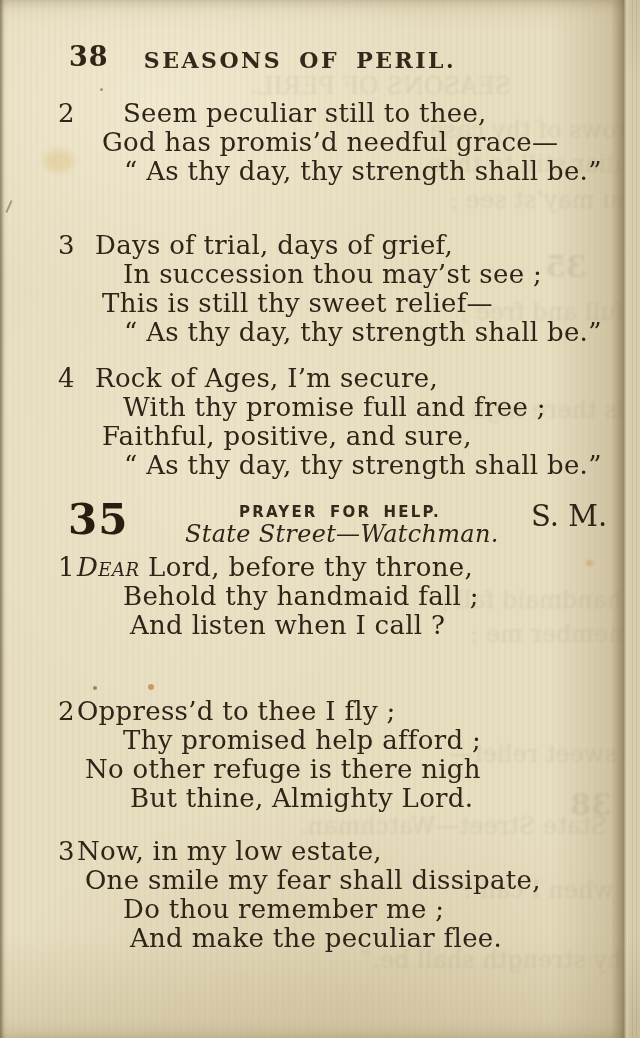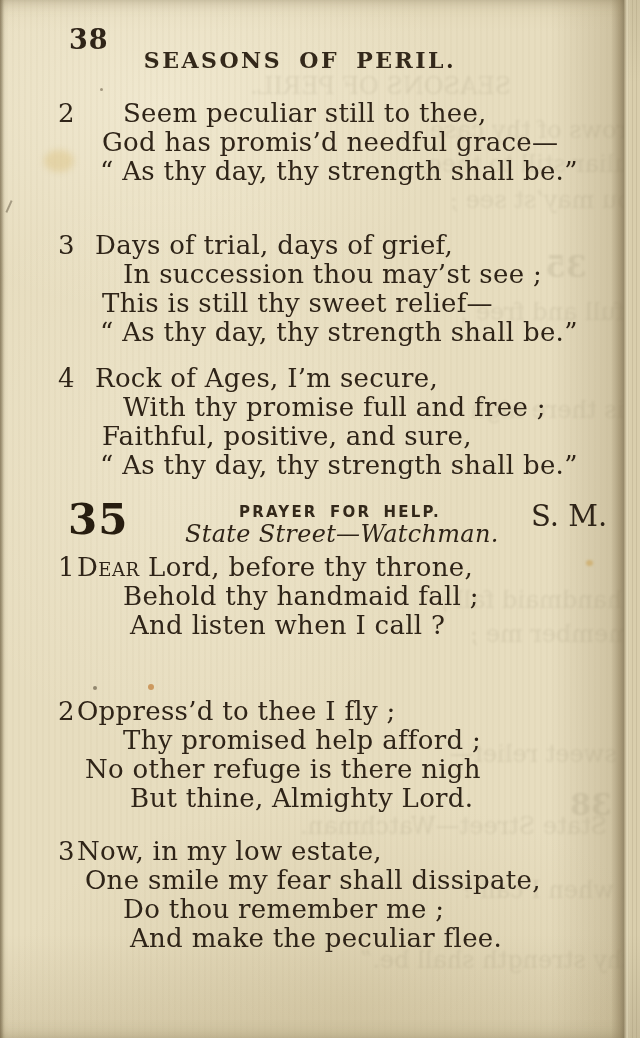--- a/index.html
+++ b/index.html
@@ -27,36 +27,36 @@
     background:linear-gradient(90deg, rgba(104,90,62,.55), rgba(104,90,62,0));}
   .edge-shadow{position:absolute;right:16px;top:0;bottom:0;width:13px;
     background:linear-gradient(90deg, rgba(146,130,94,0), rgba(142,126,92,.50) 65%, rgba(116,102,72,.62));}
   .edge-next{position:absolute;right:0;top:0;bottom:0;width:16px;
     background-color:#d9ceac;
     background-image:
       linear-gradient(90deg, rgba(120,105,75,.30) 0 1px, rgba(235,227,200,.5) 3px, rgba(120,105,75,0) 6px),
       repeating-linear-gradient(90deg, rgba(126,111,79,.16) 0 1px, rgba(126,111,79,0) 1px 4px),
       linear-gradient(180deg, rgba(120,105,75,.12), rgba(120,105,75,0) 8%, rgba(120,105,75,0) 90%, rgba(120,105,75,.2));}
   
-  .pgnum{position:absolute;left:69px;top:26px;font-size:27px;font-weight:700;line-height:1;letter-spacing:1px;}
+  .pgnum{position:absolute;left:69px;top:43px;font-size:27px;font-weight:700;line-height:1;letter-spacing:1px;}
   .running-head{position:absolute;left:0;right:40px;top:49px;text-align:center;
     font-size:22px;font-weight:700;line-height:1;letter-spacing:2.5px;word-spacing:7px;color:#33281a;}
   
   .verse{position:absolute;left:58px;width:545px;}
   .vnum{position:absolute;left:0;top:0;height:29px;line-height:29px;font-size:26px;}
   .vline{height:29px;line-height:29px;font-size:26px;white-space:nowrap;letter-spacing:.3px;}
   .h34 .ia{margin-left:37px}
   .h34 .ib{margin-left:65px}
   .h34 .ic{margin-left:44px}
-  .h34 .id{margin-left:42px}
+  .h34 .id{margin-left:66px}
   .h35 .ia{margin-left:19px}
   .h35 .ib{margin-left:65px}
   .h35 .ic{margin-left:27px}
   .h35 .id{margin-left:72px}
-  .sc{font-variant:small-caps;letter-spacing:.5px;}
+  .sc{font-variant:small-caps;letter-spacing:.5px;font-style:italic;}
   
   .hymn-number{position:absolute;left:68px;top:499px;font-size:42px;font-weight:700;line-height:1;letter-spacing:1px;color:#271d10;}
   .hymn-title{position:absolute;left:239px;top:505px;font-family:"DejaVu Sans",sans-serif;
     font-size:15px;font-weight:700;line-height:1;letter-spacing:2.2px;word-spacing:5px;color:#33281a;}
   .hymn-tune{position:absolute;left:185px;top:522px;font-style:italic;font-size:24px;line-height:1;letter-spacing:.3px;}
   .hymn-meter{position:absolute;left:531px;top:502px;font-size:29px;line-height:1;}
   
   .ghost{position:absolute;color:#6f6548;opacity:.11;filter:blur(1.3px);
     transform:scaleX(-1);white-space:nowrap;font-size:24px;line-height:1;pointer-events:none;}
   .ghost.big{font-size:30px;font-weight:700;opacity:.13;}

